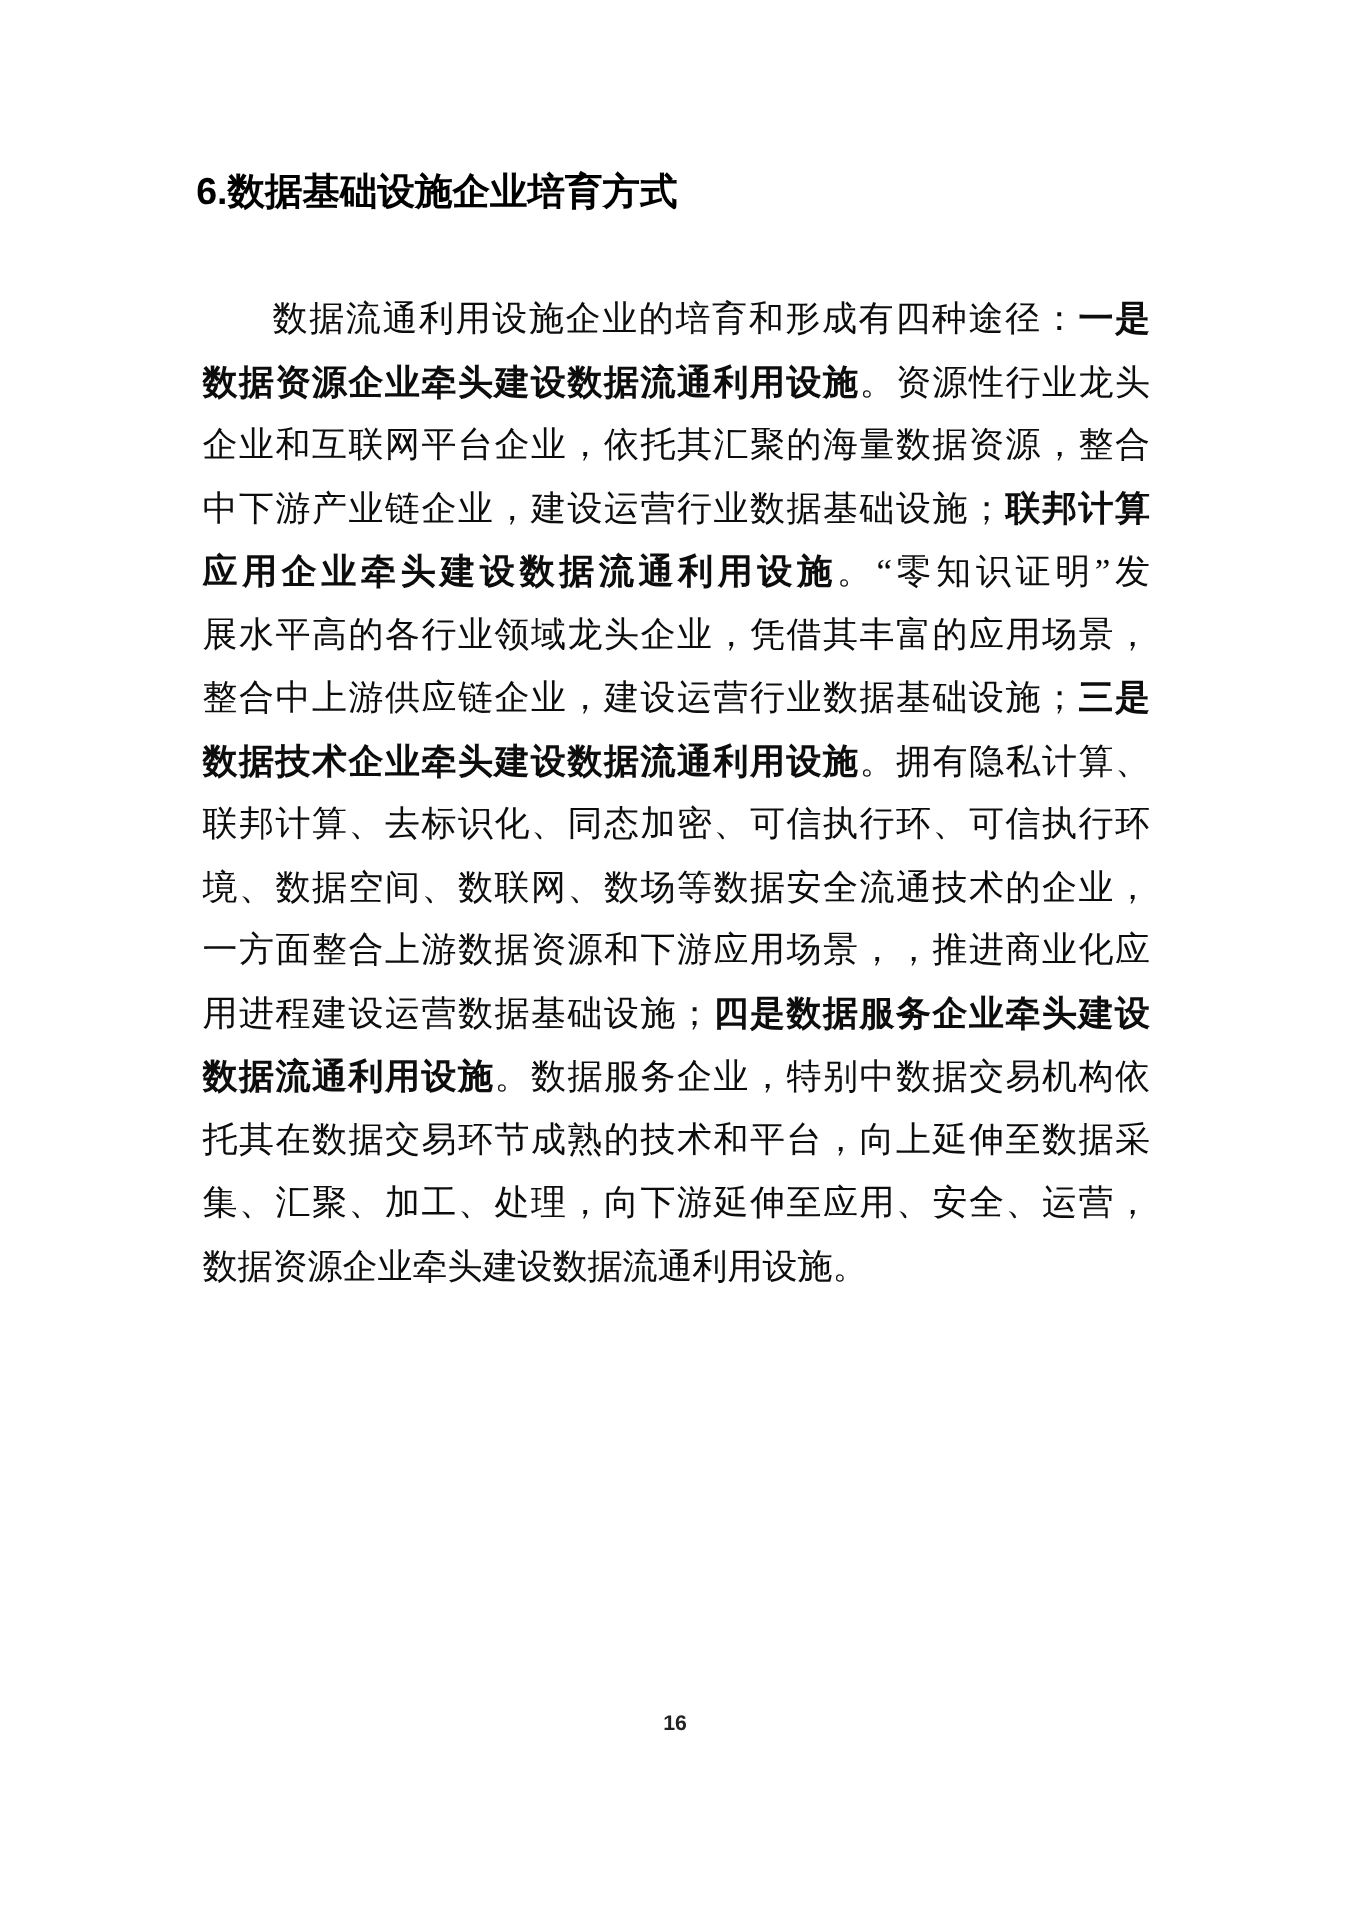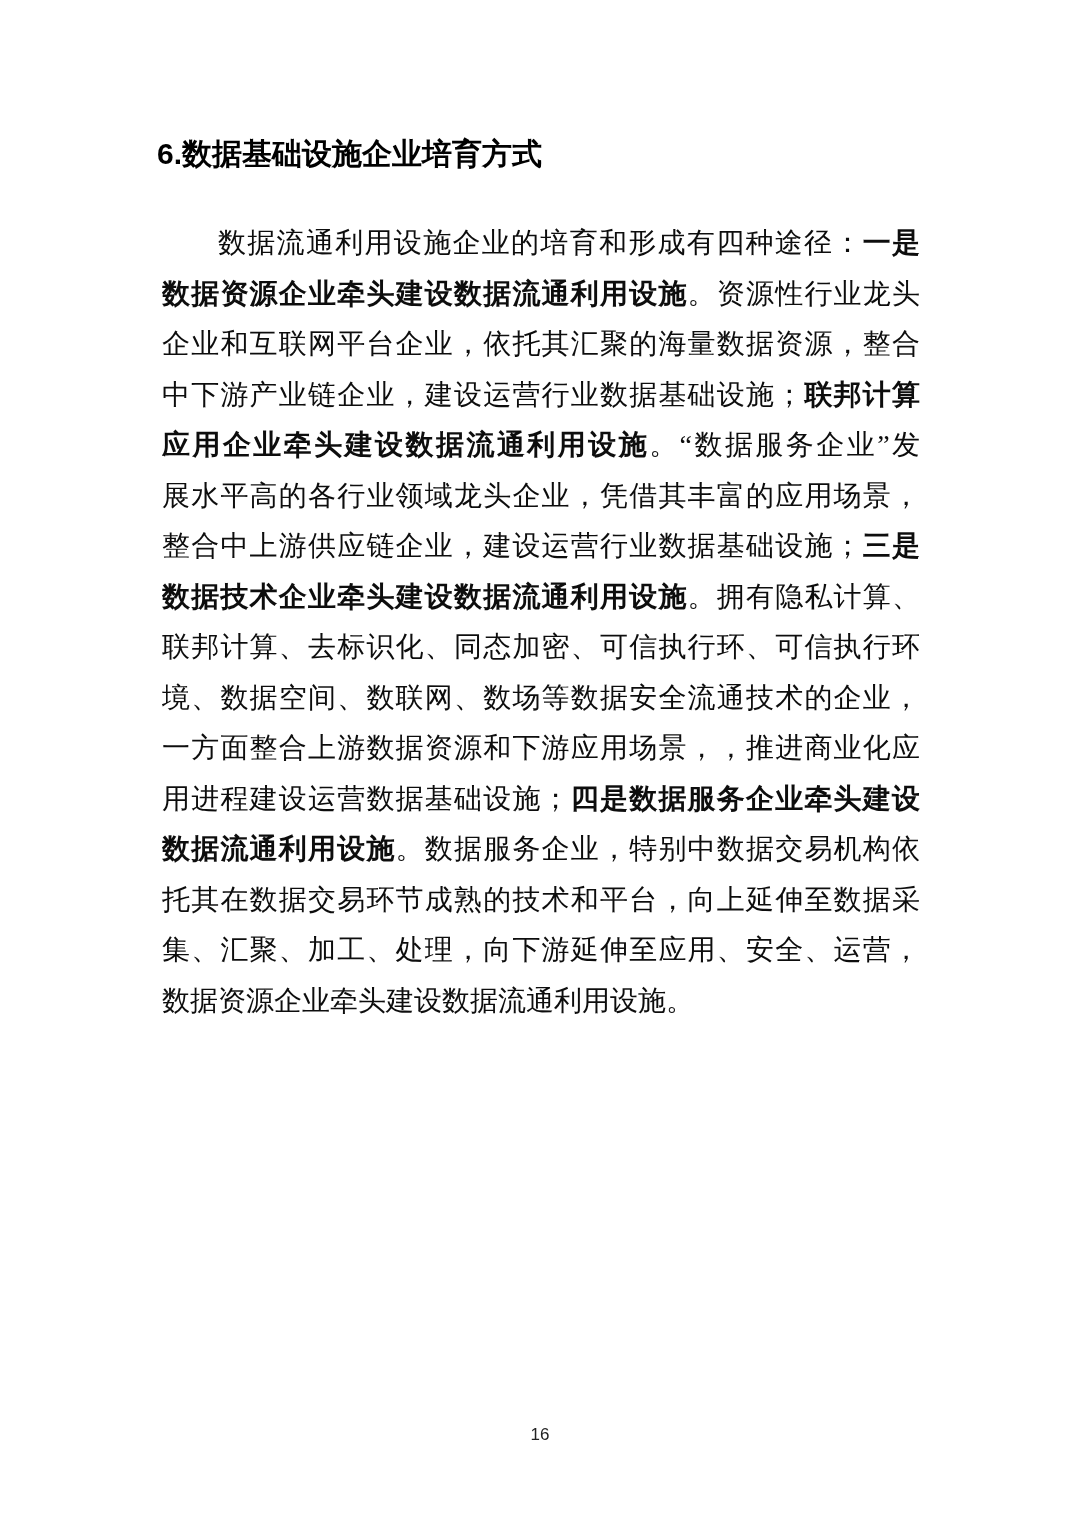--- a/index.html
+++ b/index.html
@@ -24,21 +24,21 @@
     line-height: 40px;
     font-weight: 700;
     font-family: "Liberation Sans", sans-serif;
     color: #000000;
     margin: 0;
     white-space: nowrap;
   }
   .body-text {
     position: absolute;
     left: 162px;
-    top: 218px;
+    top: 231px;
     width: 758px;
     font-size: 28px;
     color: #0d0d0d;
   }
   .line {
     height: 50.5px;
     line-height: 50.5px;
     text-align: justify;
     text-align-last: justify;
     text-justify: inter-character;
@@ -53,40 +53,41 @@
   }
   .seg {
     font-weight: 400;
   }
   .seg.bold {
     font-weight: 700;
   }
   .page-number {
     position: absolute;
     left: 0;
-    top: 1425px;
+    top: 1369px;
     width: 100%;
     text-align: center;
     font-size: 17px;
     color: #222222;
     font-family: "Liberation Sans", sans-serif;
+    font-weight: bold;
   }
 </style>
 </head>
 <body>
 
 <div class="page">
   <h1 class="heading">6.数据基础设施企业培育方式</h1>
 
   <div class="body-text" id="body-paragraph">
       <div class="line indent"><span class="seg">数据流通利用设施企业的培育和形成有四种途径：</span><span class="seg bold">一是</span></div>
       <div class="line"><span class="seg bold">数据资源企业牵头建设数据流通利用设施</span><span class="seg">。资源性行业龙头</span></div>
       <div class="line"><span class="seg">企业和互联网平台企业，依托其汇聚的海量数据资源，整合</span></div>
       <div class="line"><span class="seg">中下游产业链企业，建设运营行业数据基础设施；</span><span class="seg bold">联邦计算</span></div>
-      <div class="line"><span class="seg bold">应用企业牵头建设数据流通利用设施</span><span class="seg">。“数据服务企业”发</span></div>
+      <div class="line"><span class="seg bold">应用企业牵头建设数据流通利用设施</span><span class="seg">。“零知识证明”发</span></div>
       <div class="line"><span class="seg">展水平高的各行业领域龙头企业，凭借其丰富的应用场景，</span></div>
       <div class="line"><span class="seg">整合中上游供应链企业，建设运营行业数据基础设施；</span><span class="seg bold">三是</span></div>
       <div class="line"><span class="seg bold">数据技术企业牵头建设数据流通利用设施</span><span class="seg">。拥有隐私计算、</span></div>
       <div class="line"><span class="seg">联邦计算、去标识化、同态加密、可信执行环、可信执行环</span></div>
       <div class="line"><span class="seg">境、数据空间、数联网、数场等数据安全流通技术的企业，</span></div>
       <div class="line"><span class="seg">一方面整合上游数据资源和下游应用场景，，推进商业化应</span></div>
       <div class="line"><span class="seg">用进程建设运营数据基础设施；</span><span class="seg bold">四是数据服务企业牵头建设</span></div>
       <div class="line"><span class="seg bold">数据流通利用设施</span><span class="seg">。数据服务企业，特别中数据交易机构依</span></div>
       <div class="line"><span class="seg">托其在数据交易环节成熟的技术和平台，向上延伸至数据采</span></div>
       <div class="line"><span class="seg">集、汇聚、加工、处理，向下游延伸至应用、安全、运营，</span></div>

